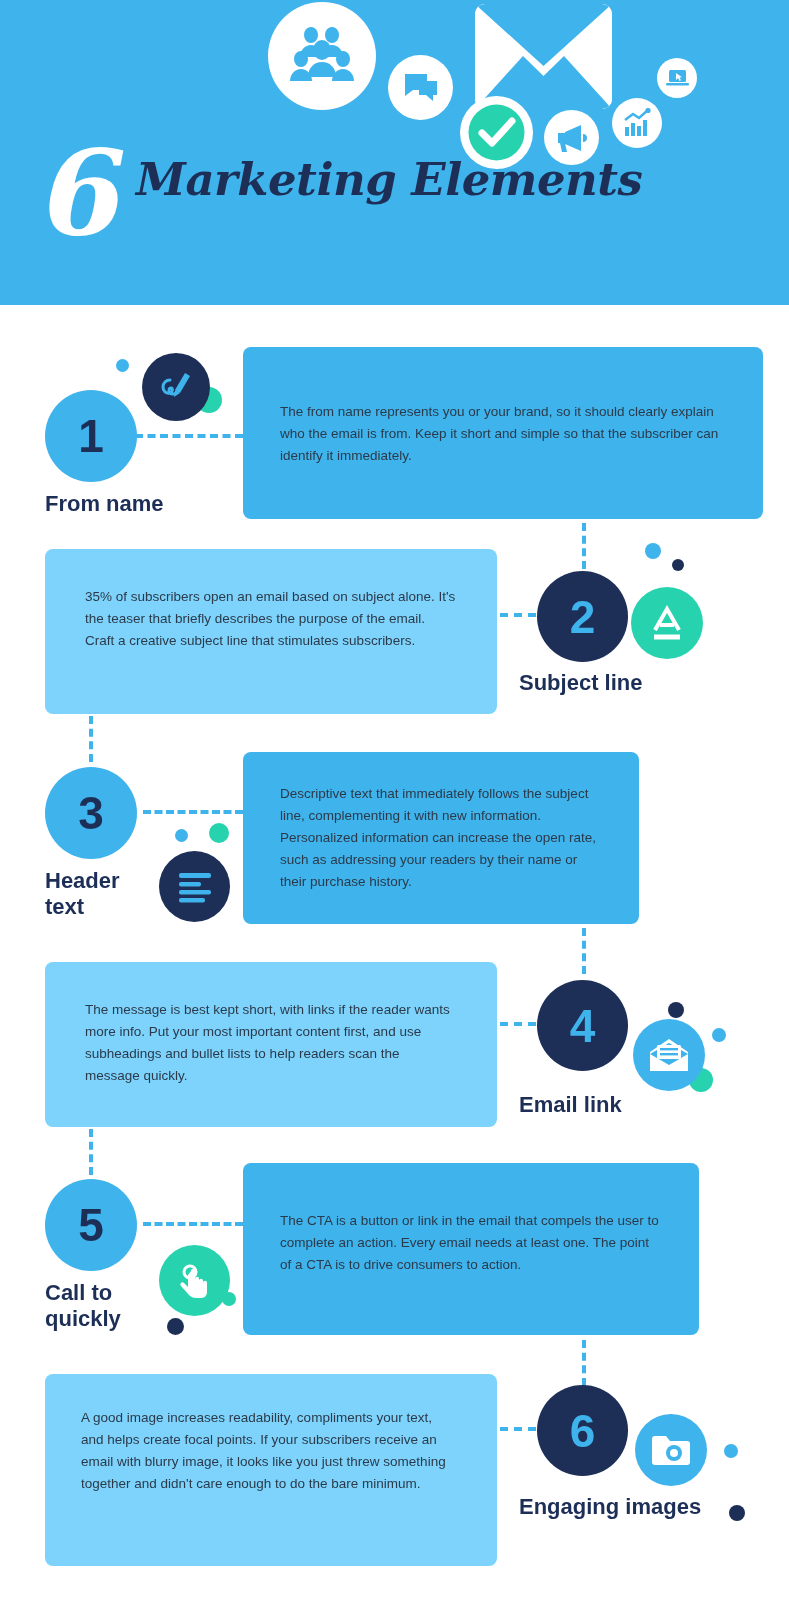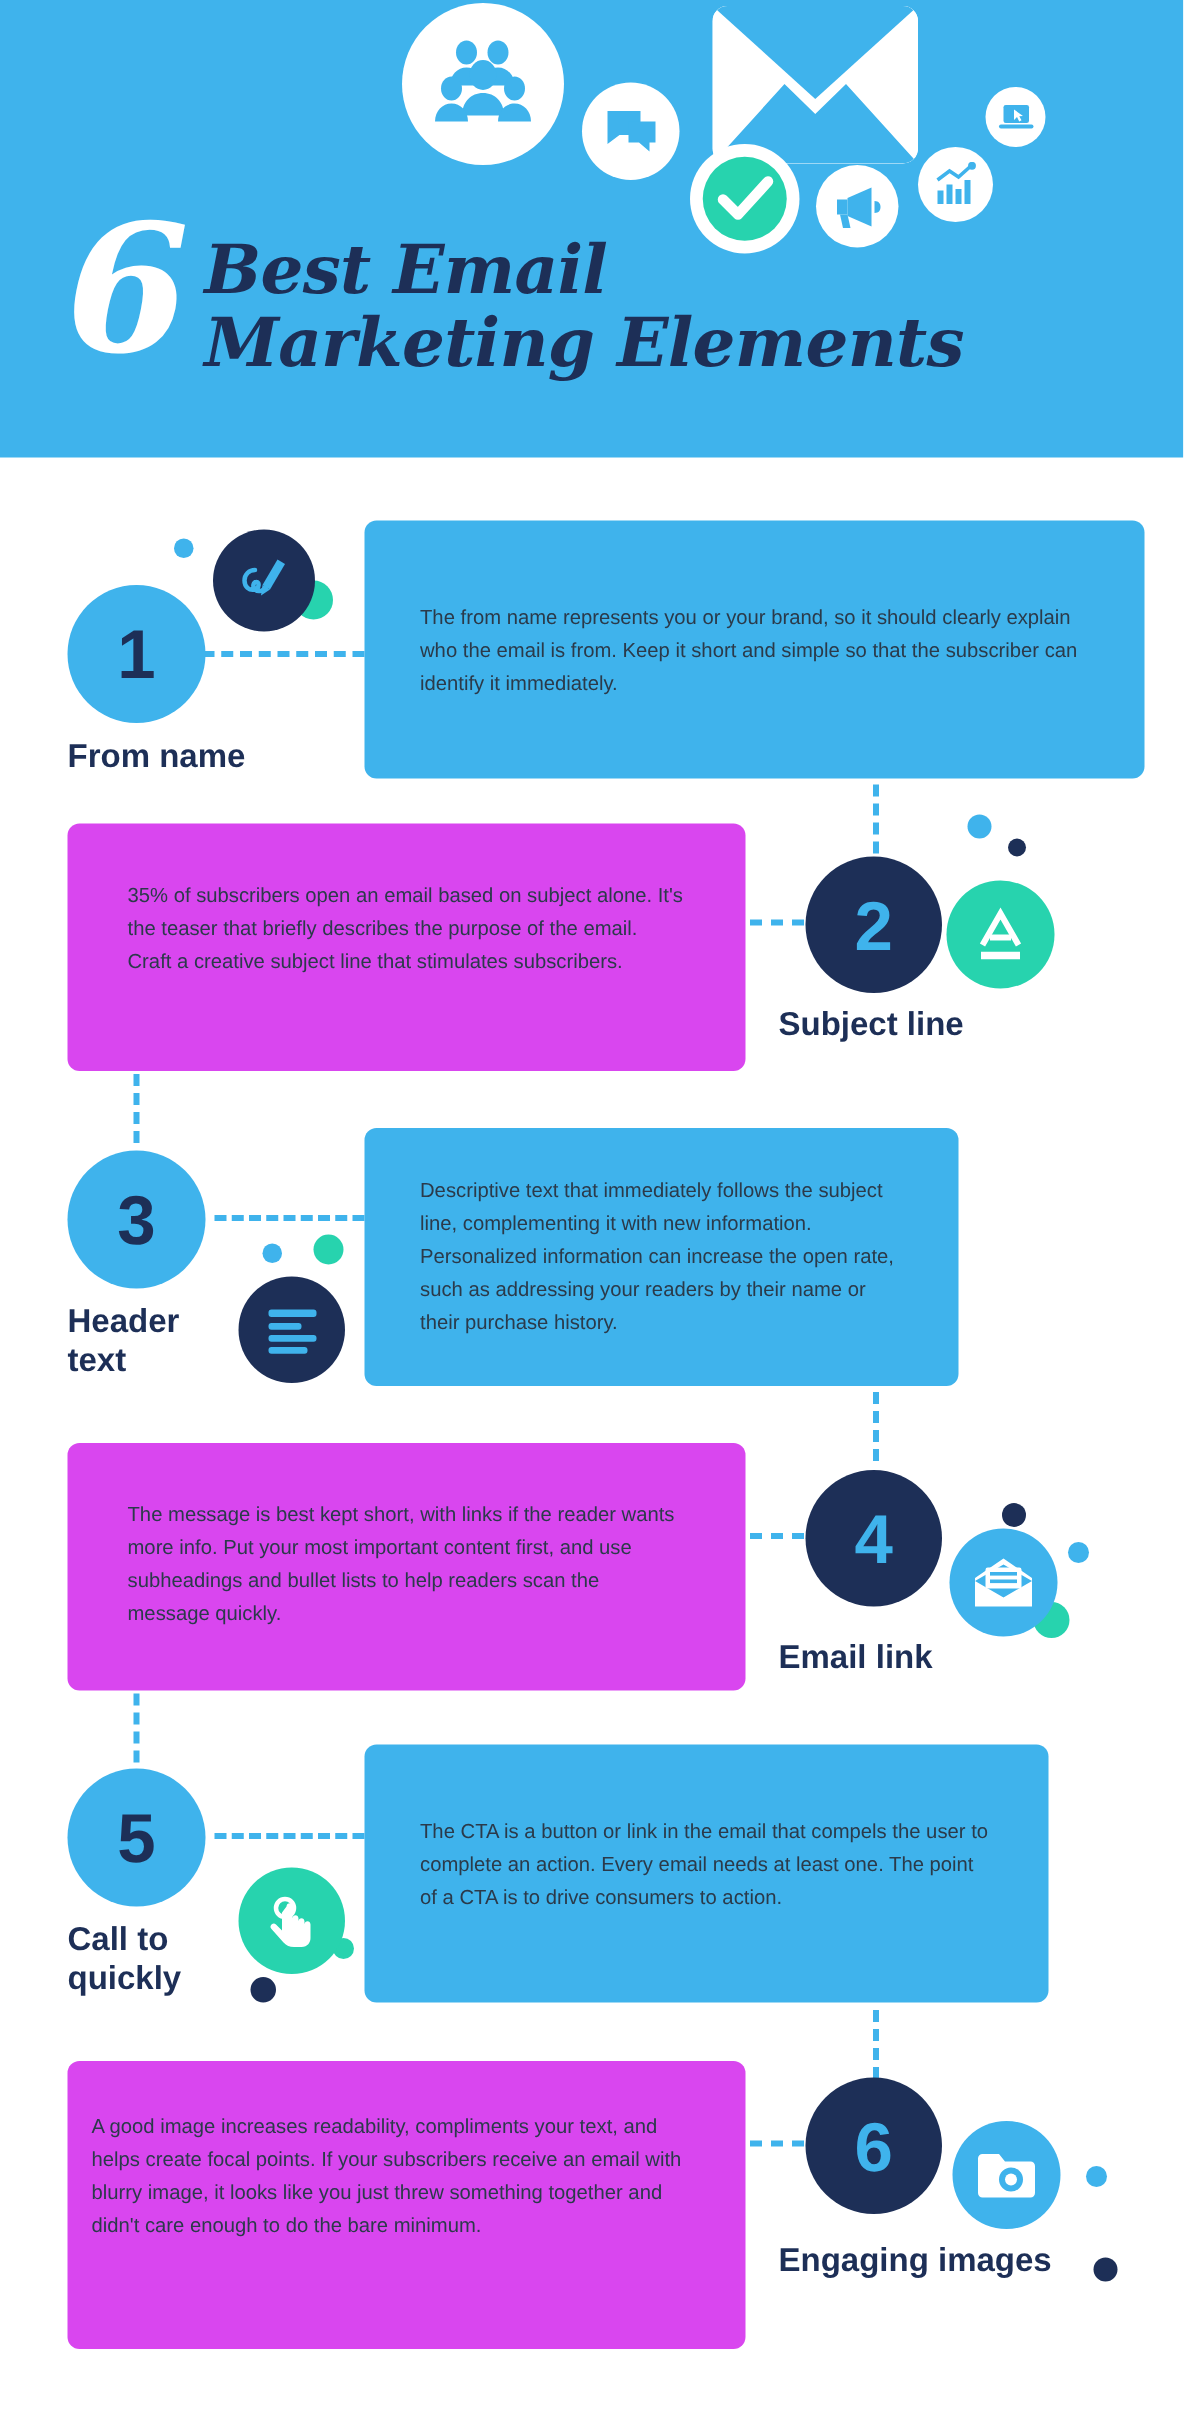--- a/index.html
+++ b/index.html
@@ -81,21 +81,21 @@
     border-radius:8px;
     box-sizing:border-box;
   }
   .textbox p{
     margin:0;
     font-size:13.5px;
     line-height:22px;
     color:#2b3a4a;
   }
   .tb-blue{ background:#3fb3ec; }
-  .tb-grey{ background:#d946ef; }
+  .tb-grey{ background:#7dd3fc; }
 
   .numcircle{
     position:absolute;
     border-radius:50%;
     display:flex;
     align-items:center;
     justify-content:center;
     font-weight:bold;
     font-size:46px;
     font-family:"Liberation Sans", sans-serif;
@@ -217,21 +217,20 @@
           <rect x="4" y="4" width="17" height="12" rx="1.5"></rect>
           <rect x="1" y="17" width="23" height="2.6" rx="1.3"></rect>
         </g>
         <path d="M11 7 l0 7 l2 -2 l1.5 3 l1.5 -0.8 l-1.5 -2.7 l2.5 -0.2 z" fill="#ffffff"></path>
       </svg>
     </div>
 
     <div class="title-block">
       <div class="big-six">6</div>
       <div class="title-lines">
-        <div>Best Email</div>
         <div>Marketing Elements</div>
       </div>
     </div>
   </div>
 
   <div class="textbox tb-blue" style="left:243px; top:347px; width:520px; height:172px; padding:54px 36px 0 37px;">
     <p>The from name represents you or your brand, so it should clearly explain who the email is from. Keep it short and simple so that the subscriber can identify it immediately.</p>
   </div>
   <div class="dash-h" style="left:135px; top:434px; width:108px;"></div>
   <div class="dot d-blue" style="left:116px; top:359px; width:13px; height:13px;"></div>
@@ -346,21 +345,21 @@
   <div class="numcircle num-blue" style="left:45px; top:1179px; width:92px; height:92px;">
     <span>5</span>
   </div>
   <div class="steplabel" style="left:45px; top:1280px;">
     <div>Call to</div>
     <div>quickly</div>
   </div>
 
   <div class="dash-v" style="left:582px; top:1340px; height:46px;"></div>
 
-  <div class="textbox tb-grey" style="left:45px; top:1374px; width:452px; height:192px; padding:33px 40px 0 16px;">
+  <div class="textbox tb-grey" style="left:45px; top:1374px; width:452px; height:192px; padding:33px 40px 0 36px;">
     <p>A good image increases readability, compliments your text, and helps create focal points. If your subscribers receive an email with blurry image, it looks like you just threw something together and didn't care enough to do the bare minimum.</p>
   </div>
   <div class="dash-h" style="left:500px; top:1427px; width:36px;"></div>
   <div class="dot d-teal" style="left:658px; top:1430px; width:32px; height:32px; top:1429px;"></div>
   <div class="dot d-blue" style="left:724px; top:1444px; width:14px; height:14px;"></div>
   <div class="dot d-navy" style="left:729px; top:1505px; width:16px; height:16px;"></div>
   <div class="badge b-blue" style="left:635px; top:1414px; width:72px; height:72px;">
     <svg width="42" height="38" viewBox="0 0 42 38">
       <g fill="#ffffff">
         <path d="M2 8 a3 3 0 0 1 3 -3 h11 l4 5 h17 a3 3 0 0 1 3 3 v18 a3 3 0 0 1 -3 3 h-32 a3 3 0 0 1 -3 -3 z"></path>

